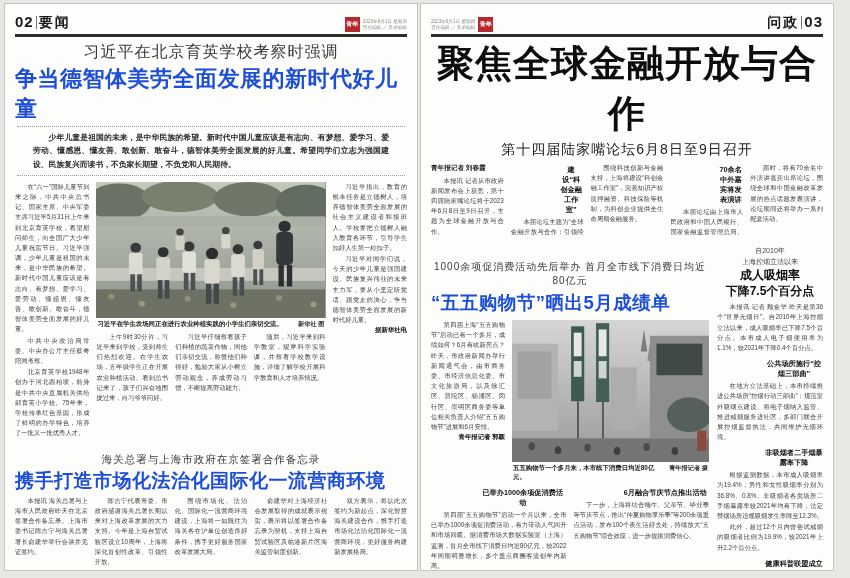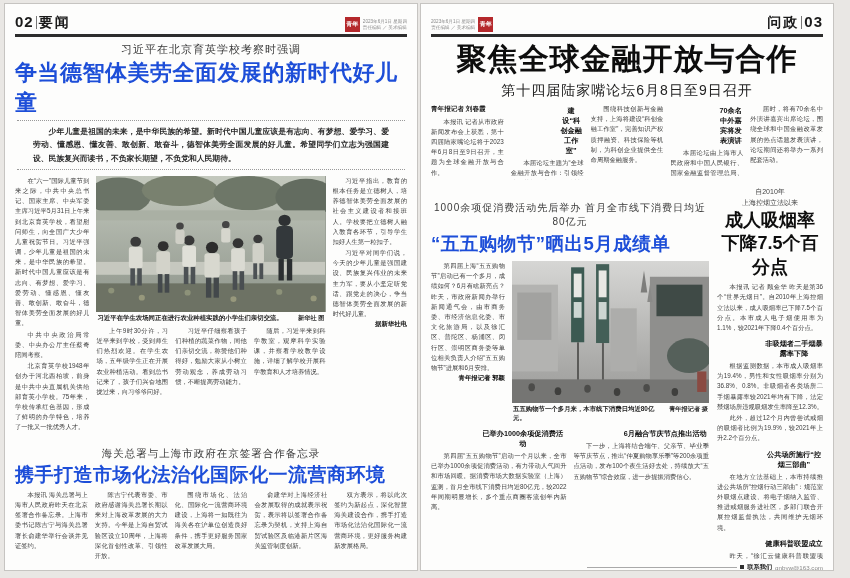--- a/index.html
+++ b/index.html
@@ -16,23 +16,23 @@
   .pdiv{width:1px;height:13px;background:#777;display:inline-block;transform:translateY(2px);}
   .psec{font-size:14px;font-weight:bold;color:#1a1a1a;letter-spacing:2px;margin-top:11px;}
   .masthead{display:flex;align-items:center;gap:3px;}
   .logo{width:15px;height:15px;background:#b5292c;color:#fff;font-size:6px;line-height:7px;
     display:flex;align-items:center;justify-content:center;text-align:center;font-weight:bold;flex:none;}
   .mastlines{display:flex;flex-direction:column;gap:1px;}
   .mastlines span{font-size:4.6px;color:#8a8a8a;line-height:1.2;white-space:nowrap;}
   .headrule{height:3px;background:#2d2d2d;margin-top:2px;}
 
   
-  .kicker{margin:5px 0 1px;text-align:center;font-size:11px;color:#3a3a3a;letter-spacing:1px;}
+  .kicker{margin:5px 0 1px;text-align:center;font-size:16px;color:#3a3a3a;letter-spacing:1px;}
   .headline-xl{margin:1px 0 2px;text-align:left;font-size:22px;font-weight:900;color:#1d4ed8;letter-spacing:.5px;}
-  .headline-xxl{margin:2px 0 2px;text-align:center;font-size:30px;font-weight:900;color:#0d0d0d;letter-spacing:1px;}
+  .headline-xxl{margin:2px 0 2px;text-align:center;font-size:37px;font-weight:900;color:#0d0d0d;letter-spacing:1px;}
   .deck{margin:0 0 4px;text-align:center;font-size:13.5px;color:#222;letter-spacing:1px;}
   .deck.sm{font-size:14px;}
   .leadbox{border-top:1px dotted #9a9a9a;border-bottom:1px dotted #9a9a9a;
     padding:4px 16px;margin:2px 2px 6px;}
   .leadbox p{margin:0;font-size:7.8px;font-weight:bold;color:#2a2a2a;line-height:1.7;
     text-indent:2em;text-align:justify;}
 
   
   .cols{display:flex;gap:7px;}
   .cols .col{flex:1;overflow:hidden;}
@@ -68,21 +68,21 @@
   .mainrow{display:flex;gap:8px;margin-top:7px;height:372px;overflow:hidden;}
   .main-left{flex:1;display:flex;flex-direction:column;overflow:hidden;}
   .introrow{display:flex;gap:7px;margin-top:2px;flex:none;}
   .introcol{width:74px;overflow:hidden;height:156px;}
   .photowrap{flex:1;display:flex;flex-direction:column;}
   .photo.right-photo{height:142px;background:#a8a8a8;}
   .bottomcols{margin-top:4px;height:160px;overflow:hidden;}
 
   .sidebar{width:106px;overflow:hidden;}
   .sb-kicker{margin:0;text-align:center;font-size:7px;color:#444;line-height:1.5;}
-  .sb-headline{margin:1px 4px 3px;text-align:center;font-size:18px;font-weight:900;color:#0e0e0e;line-height:1.3;}
+  .sb-headline{margin:1px 4px 3px;text-align:center;font-size:12px;font-weight:900;color:#0e0e0e;line-height:1.3;}
   .sb-sections .col{flex:none;margin-bottom:3px;}
 </style>
 </head>
 <body>
 
 <div class="canvas">
 
   <section class="page left">
     <header class="pagehead">
       <div class="ph-ids">
@@ -355,27 +355,27 @@
         </p>
         <h3 class="sb-headline">
           <span>成人吸烟率</span><br>
           <span>下降7.5个百分点</span>
         </h3>
         <div class="sb-sections cols" style="flex-direction:column;gap:0">
             <div class="col">
               <p class="para">本报讯 记者 顾金华 昨天是第36个“世界无烟日”。自2010年上海控烟立法以来，成人吸烟率已下降7.5个百分点。本市成人电子烟使用率为1.1%，较2021年下降0.4个百分点。</p>
             </div>
             <div class="col">
+              <h4 class="col-subhead">公共场所施行“控烟三部曲”</h4>
+              <p class="para">在地方立法基础上，本市持续推进公共场所“控烟行动三部曲”：规范室外吸烟点建设、将电子烟纳入监管、推进戒烟服务进社区，多部门联合开展控烟监督执法，共同维护无烟环境。</p>
+            </div>
+            <div class="col">
               <h4 class="col-subhead">非吸烟者二手烟暴露率下降</h4>
               <p class="para">根据监测数据，本市成人吸烟率为19.4%，男性和女性吸烟率分别为36.8%、0.8%。非吸烟者各类场所二手烟暴露率较2021年均有下降，法定禁烟场所违规吸烟发生率降至12.3%。</p>
               <p class="para">此外，超过12个月内曾尝试戒烟的吸烟者比例为19.9%，较2021年上升2.2个百分点。</p>
-            </div>
-            <div class="col">
-              <h4 class="col-subhead">公共场所施行“控烟三部曲”</h4>
-              <p class="para">在地方立法基础上，本市持续推进公共场所“控烟行动三部曲”：规范室外吸烟点建设、将电子烟纳入监管、推进戒烟服务进社区，多部门联合开展控烟监督执法，共同维护无烟环境。</p>
             </div>
             <div class="col">
               <h4 class="col-subhead">健康科普联盟成立</h4>
               <p class="para">昨天，“徐汇云健康科普联盟项目”宣布成立，将依托互联网医院平台，通过线上线下结合的方式，为市民提供科学戒烟指导和健康科普服务，助力“健康上海”建设。</p>
             </div>
           </div>
       </aside>
     </div>
 
     <div class="contact">

